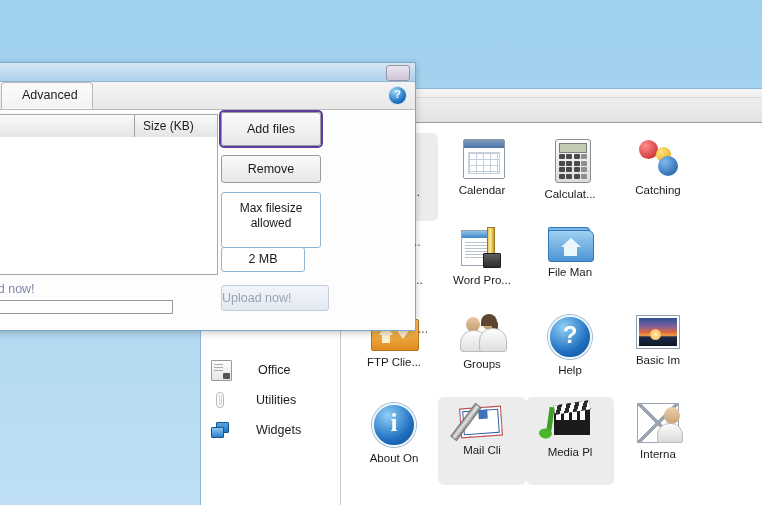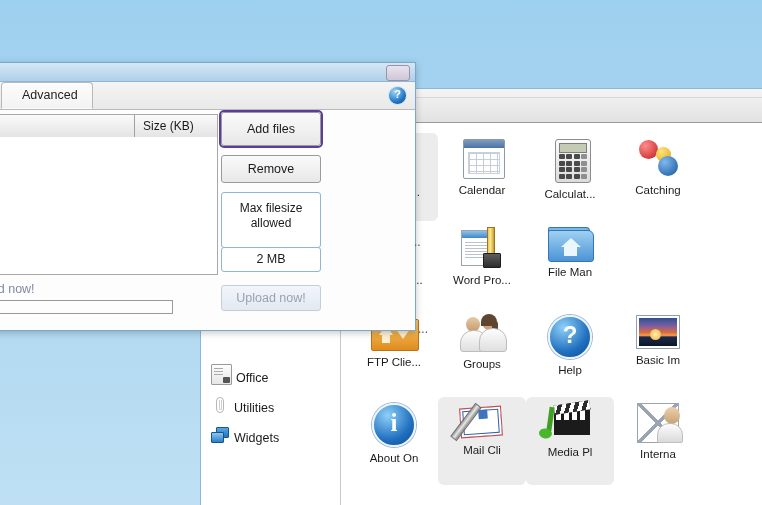--- a/index.html
+++ b/index.html
@@ -25,21 +25,21 @@
     content:"";position:absolute;left:0;right:0;top:8px;height:1px;background:#d8d8d8;
   }
   #app-body{position:absolute;left:0;top:34px;right:0;bottom:0;background:#fff;}
 
   
   #sidebar{
     position:absolute;left:0;top:0;width:140px;bottom:0;
     background:#ffffff;border-right:1px solid #c9c9c9;box-sizing:border-box;
   }
   .side-item{
-    display:flex;align-items:flex-end;gap:4px;height:30px;padding:0 10px;
+    display:flex;align-items:center;gap:26px;height:30px;padding:0 10px;
     font-size:12.5px;color:#1a1a1a;box-sizing:border-box;
   }
   .side-ico{width:19px;height:19px;flex:0 0 19px;position:relative;}
 
   
   .ico-office{background:linear-gradient(#fdfdfd,#e6e6e6);border:1px solid #9a9a9a;border-radius:1px;}
   .ico-office:before{content:"";position:absolute;left:2px;top:3px;width:9px;height:1px;
      background:#aaa;box-shadow:0 3px 0 #aaa,0 6px 0 #aaa;}
   .ico-office:after{content:"";position:absolute;right:1px;bottom:1px;width:7px;height:6px;
      background:#555;border-radius:1px;}
@@ -274,25 +274,25 @@
     display:block;width:100px;height:28px;line-height:26px;text-align:center;font-size:12.5px;color:#1a1a1a;
     background:linear-gradient(#fafafa,#e8e8e8);border:1px solid #9a9a9a;border-radius:3px;
     box-sizing:border-box;margin-bottom:9px;
   }
   .dbtn.focus{box-shadow:0 0 0 2px #5c3d9e;height:34px;line-height:32px;}
   #maxsize-box{
     width:100px;height:56px;background:#fff;border:1px solid #8fb6d4;border-radius:3px;
     box-sizing:border-box;font-size:12px;color:#1a1a1a;text-align:center;padding-top:8px;line-height:15px;
   }
   #maxsize-val{
-    width:100px;height:25px;line-height:23px;background:#fff;border:1px solid #8fb6d4;border-radius:3px;
+    width:84px;height:25px;line-height:23px;background:#fff;border:1px solid #8fb6d4;border-radius:3px;
     box-sizing:border-box;font-size:12.5px;text-align:center;margin-top:-1px;color:#1a1a1a;
   }
   #upload-btn{
-    width:100px;height:26px;line-height:24px;text-align:center;font-size:12.5px;color:#9aa2b3;
+    width:108px;height:26px;line-height:24px;text-align:left;font-size:12.5px;color:#9aa2b3;
     background:linear-gradient(#f2f5fa,#e3e9f2);border:1px solid #c3cedd;border-radius:3px;
     box-sizing:border-box;margin-top:13px;
   }
   #status-text{
     position:absolute;left:-86px;top:172px;font-size:12.5px;color:#8189a8;white-space:nowrap;
   }
   #progress{
     position:absolute;left:-86px;top:190px;width:342px;height:14px;
     background:#fdfdfd;border:1px solid #9a9a9a;box-sizing:border-box;
   }

